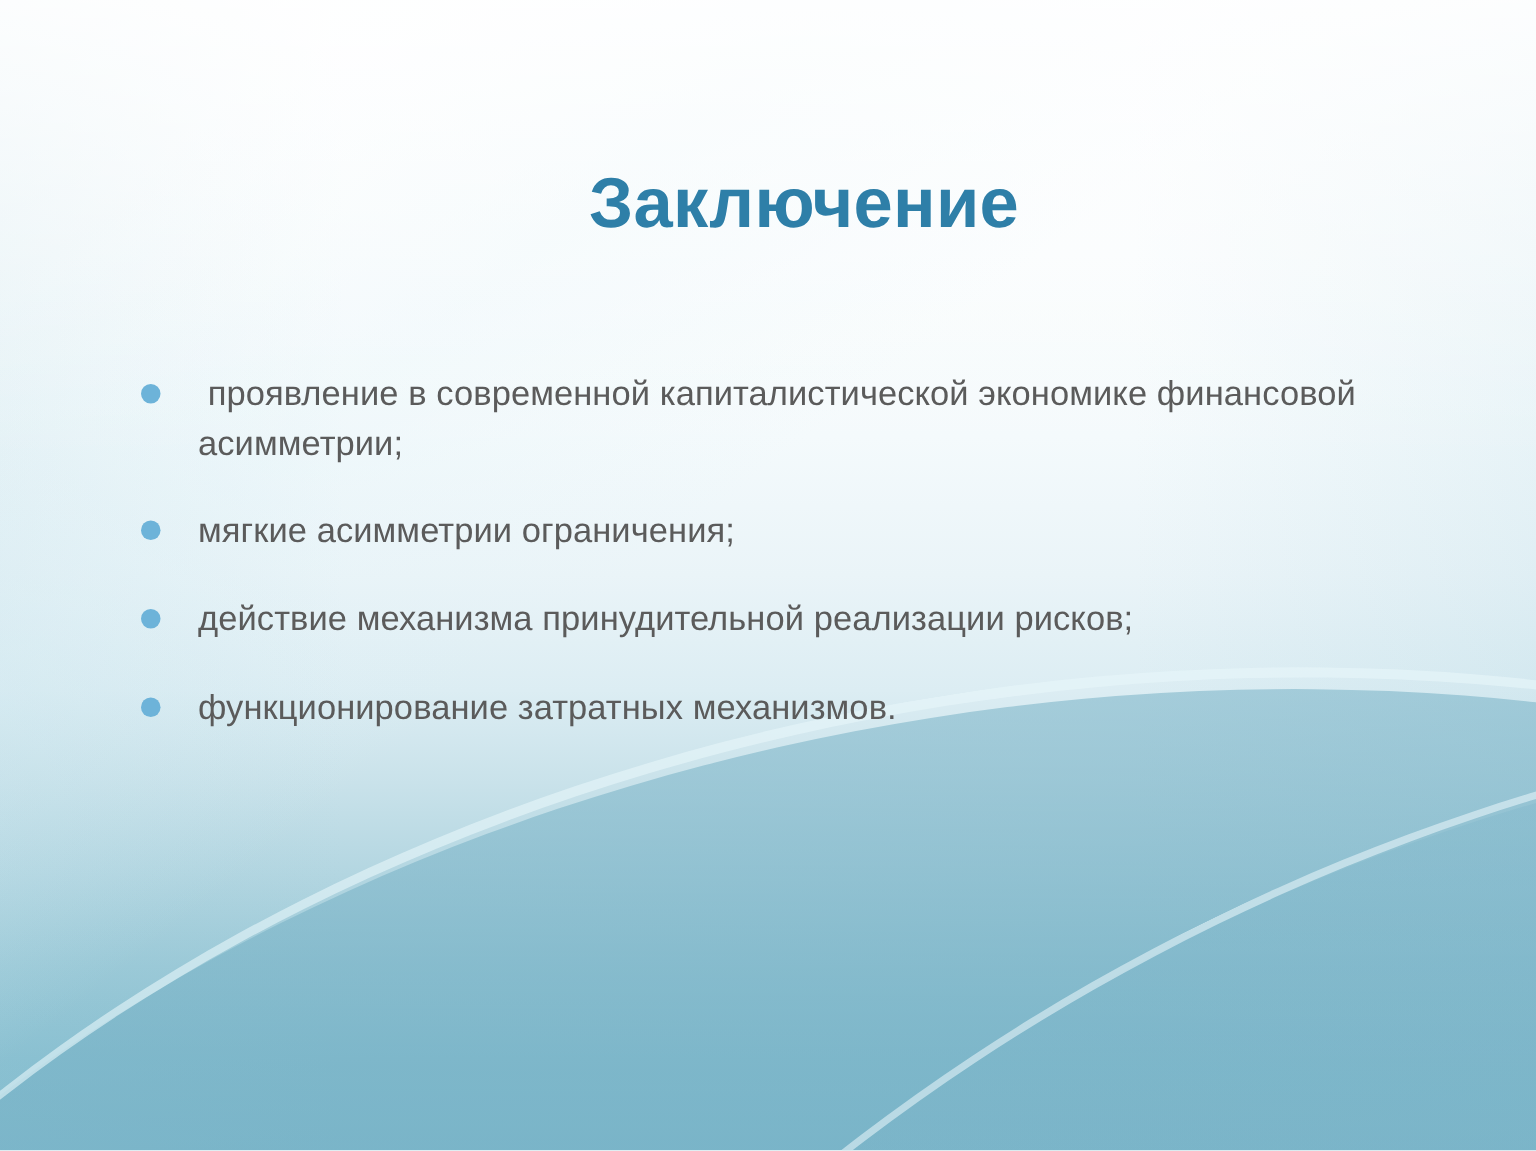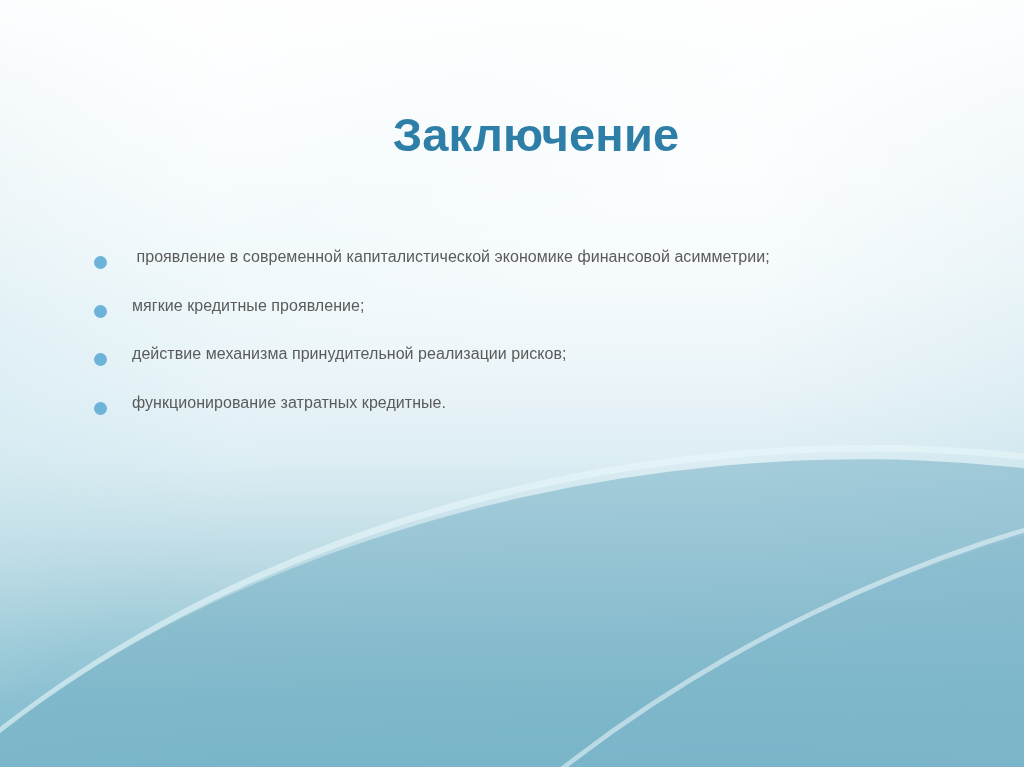--- a/index.html
+++ b/index.html
@@ -177,21 +177,21 @@
     list-style: none;
     margin: 0;
     padding: 0;
   }
 
   .bullet-item {
     position: relative;
     padding-left: 46px;
     margin-bottom: 26px;
     color: #5b5b5b;
-    font-size: 16px;
+    font-size: 23px;
     line-height: 1.42;
     letter-spacing: 0.05px;
   }
   .bullet-item:last-child {
     margin-bottom: 0;
   }
 
   .bullet-marker {
     position: absolute;
     left: 8px;
@@ -226,28 +226,28 @@
 
     <ul id="bullet-list">
 
       <li class="bullet-item">
         <span class="bullet-marker"></span>
         <span class="bullet-text"> проявление в современной капиталистической экономике финансовой асимметрии;</span>
       </li>
 
       <li class="bullet-item">
         <span class="bullet-marker"></span>
-        <span class="bullet-text">мягкие кредитные проявление;</span>
+        <span class="bullet-text">мягкие асимметрии ограничения;</span>
       </li>
 
       <li class="bullet-item">
         <span class="bullet-marker"></span>
         <span class="bullet-text">действие механизма принудительной реализации рисков;</span>
       </li>
 
       <li class="bullet-item">
         <span class="bullet-marker"></span>
-        <span class="bullet-text">функционирование затратных кредитные.</span>
+        <span class="bullet-text">функционирование затратных механизмов.</span>
       </li>
 
     </ul>
   </div>
 </div>
 
 </body></html>

